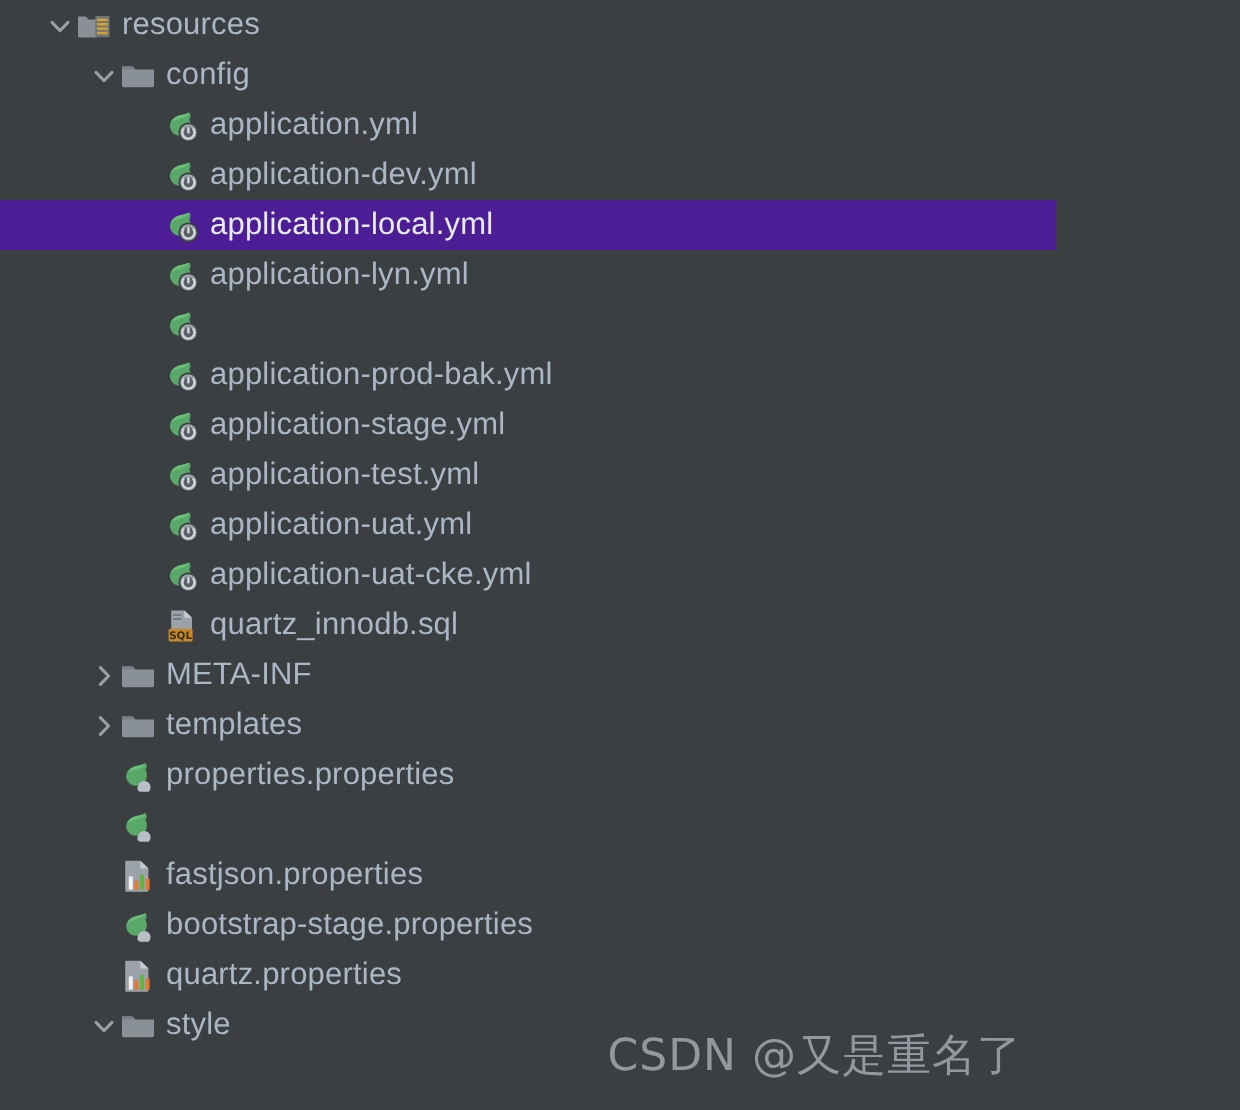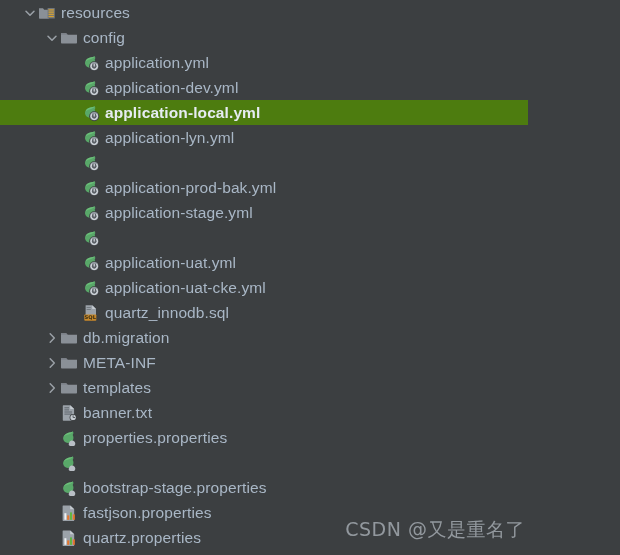--- a/index.html
+++ b/index.html
@@ -27,22 +27,21 @@
   }
   .row {
     position: relative;
     height: 25px;
     display: flex;
     align-items: center;
     white-space: nowrap;
     box-sizing: border-box;
   }
   .row.selected {
-    background: #4d7c0f;
-    font-weight: bold;
+    background: #4c1d95;
   }
   .indent {
     display: inline-block;
     flex: 0 0 auto;
   }
   .twisty {
     flex: 0 0 auto;
     width: 16px;
     height: 16px;
     position: relative;
@@ -64,24 +63,24 @@
     letter-spacing: 0.1px;
     line-height: 18px;
   }
   .row.selected .label {
     color: #e6ecf2;
   }
 
   
   .watermark {
     position: absolute;
-    right: 3px;
+    right: 17px;
     bottom: 12px;
     color: #9aa0a6;
-    font-size: 19px;
+    font-size: 22px;
     font-family: "DejaVu Sans", "Liberation Sans", sans-serif;
     letter-spacing: 0.5px;
     opacity: 0.92;
     pointer-events: none;
   }
 </style>
 </head>
 <body>
 
 <div id="app">
@@ -238,20 +237,21 @@
           <svg width="18" height="18" viewBox="0 0 18 18" xmlns="http://www.w3.org/2000/svg">
             <path d="M12.6 2.2c-2.0 1.1-4.6 1.0-6.8 2.3C3.3 5.9 2.3 8.6 3.5 11.1c1.3 2.6 4.5 3.5 7.0 2.2 2.8-1.4 3.6-4.9 2.1-7.6.7-1.1 1.1-2.3 0-3.5z" fill="#59a869"></path>
             <path d="M12.6 2.2c-1.9 1.1-4.6 1.0-6.8 2.3-1.1.7-1.9 1.7-2.2 2.8 1.6-1.5 4.0-1.9 6.1-2.6 1.4-.5 2.5-1.1 2.9-2.5z" fill="#6cbf7a"></path>
             <circle cx="12.2" cy="12.2" r="5.0" fill="#3c3f41"></circle>
             <circle cx="12.2" cy="12.2" r="4.1" fill="#9aa1a9"></circle>
             <circle cx="12.2" cy="12.2" r="2.7" fill="#5a6066"></circle>
             <rect x="11.6" y="9.5" width="1.2" height="3.2" rx="0.6" fill="#d3d8dd"></rect>
             <path d="M10.0 10.2a3.0 3.0 0 1 0 4.4 0" fill="none" stroke="#d3d8dd" stroke-width="1.1"></path>
           </svg>
         </span>
+        <span class="label">application-test.yml</span>
       </div>
       <div class="row">
         <span class="indent" style="width: 66px;"></span>
         <span class="twisty"></span>
         <span class="icon">
           <svg width="18" height="18" viewBox="0 0 18 18" xmlns="http://www.w3.org/2000/svg">
             <path d="M12.6 2.2c-2.0 1.1-4.6 1.0-6.8 2.3C3.3 5.9 2.3 8.6 3.5 11.1c1.3 2.6 4.5 3.5 7.0 2.2 2.8-1.4 3.6-4.9 2.1-7.6.7-1.1 1.1-2.3 0-3.5z" fill="#59a869"></path>
             <path d="M12.6 2.2c-1.9 1.1-4.6 1.0-6.8 2.3-1.1.7-1.9 1.7-2.2 2.8 1.6-1.5 4.0-1.9 6.1-2.6 1.4-.5 2.5-1.1 2.9-2.5z" fill="#6cbf7a"></path>
             <circle cx="12.2" cy="12.2" r="5.0" fill="#3c3f41"></circle>
             <circle cx="12.2" cy="12.2" r="4.1" fill="#9aa1a9"></circle>
@@ -299,69 +299,36 @@
           <svg width="16" height="16" viewBox="0 0 16 16" xmlns="http://www.w3.org/2000/svg">
             <path d="M6.2 3.8L10.3 8 6.2 12.2" fill="none" stroke="#9aa0a6" stroke-width="1.5" stroke-linecap="round" stroke-linejoin="round"></path>
           </svg>
         </span>
         <span class="icon">
           <svg width="18" height="18" viewBox="0 0 18 18" xmlns="http://www.w3.org/2000/svg">
             <path d="M1 4.2h5.2l1.5 1.6H17v8.0a0.8 0.8 0 0 1-.8 .8H1.8a0.8 0.8 0 0 1-.8-.8z" fill="#8a9097"></path>
             <path d="M1 4.2h5.2l1.5 1.6H1z" fill="#7c828a"></path>
           </svg>
         </span>
-        <span class="label">db.migration</span>
+        <span class="label">META-INF</span>
       </div>
       <div class="row">
         <span class="indent" style="width: 44px;"></span>
         <span class="twisty">
           <svg width="16" height="16" viewBox="0 0 16 16" xmlns="http://www.w3.org/2000/svg">
             <path d="M6.2 3.8L10.3 8 6.2 12.2" fill="none" stroke="#9aa0a6" stroke-width="1.5" stroke-linecap="round" stroke-linejoin="round"></path>
           </svg>
         </span>
         <span class="icon">
           <svg width="18" height="18" viewBox="0 0 18 18" xmlns="http://www.w3.org/2000/svg">
             <path d="M1 4.2h5.2l1.5 1.6H17v8.0a0.8 0.8 0 0 1-.8 .8H1.8a0.8 0.8 0 0 1-.8-.8z" fill="#8a9097"></path>
             <path d="M1 4.2h5.2l1.5 1.6H1z" fill="#7c828a"></path>
           </svg>
         </span>
-        <span class="label">META-INF</span>
-      </div>
-      <div class="row">
-        <span class="indent" style="width: 44px;"></span>
-        <span class="twisty">
-          <svg width="16" height="16" viewBox="0 0 16 16" xmlns="http://www.w3.org/2000/svg">
-            <path d="M6.2 3.8L10.3 8 6.2 12.2" fill="none" stroke="#9aa0a6" stroke-width="1.5" stroke-linecap="round" stroke-linejoin="round"></path>
-          </svg>
-        </span>
-        <span class="icon">
-          <svg width="18" height="18" viewBox="0 0 18 18" xmlns="http://www.w3.org/2000/svg">
-            <path d="M1 4.2h5.2l1.5 1.6H17v8.0a0.8 0.8 0 0 1-.8 .8H1.8a0.8 0.8 0 0 1-.8-.8z" fill="#8a9097"></path>
-            <path d="M1 4.2h5.2l1.5 1.6H1z" fill="#7c828a"></path>
-          </svg>
-        </span>
         <span class="label">templates</span>
-      </div>
-      <div class="row">
-        <span class="indent" style="width: 44px;"></span>
-        <span class="twisty"></span>
-        <span class="icon">
-          <svg width="18" height="18" viewBox="0 0 18 18" xmlns="http://www.w3.org/2000/svg">
-            <path d="M3.4 1.3h6.8l3.9 3.8v11.0a0.6 0.6 0 0 1-.6.6H3.4a0.6 0.6 0 0 1-.6-.6V1.9a0.6 0.6 0 0 1 .6-.6z" fill="#9ba2a9"></path>
-            <path d="M10.2 1.3l3.9 3.8h-3.9z" fill="#c6ccd2"></path>
-            <rect x="4.4" y="3.3" width="4.6" height="1.0" fill="#5f656c"></rect>
-            <rect x="4.4" y="5.4" width="4.6" height="1.0" fill="#5f656c"></rect>
-            <rect x="4.4" y="7.5" width="7.6" height="1.0" fill="#5f656c"></rect>
-            <rect x="4.4" y="9.6" width="7.6" height="1.0" fill="#5f656c"></rect>
-            <circle cx="13.1" cy="13.4" r="3.5" fill="#3c3f41"></circle>
-            <circle cx="13.1" cy="13.4" r="2.7" fill="#c6ccd2"></circle>
-            <path d="M13.1 11.6v1.9h1.5" fill="none" stroke="#4a4f54" stroke-width="0.9" stroke-linecap="round"></path>
-          </svg>
-        </span>
-        <span class="label">banner.txt</span>
       </div>
       <div class="row">
         <span class="indent" style="width: 44px;"></span>
         <span class="twisty"></span>
         <span class="icon">
           <svg width="18" height="18" viewBox="0 0 18 18" xmlns="http://www.w3.org/2000/svg">
             <path d="M12.8 2.6c-2.0 1.1-4.7 1.0-6.9 2.3C3.4 6.2 2.4 8.8 3.6 11.2c1.3 2.5 4.5 3.4 7.0 2.1 2.8-1.4 3.6-4.8 2.1-7.4.7-1.1 1.1-2.2.1-3.3z" fill="#59a869"></path>
             <path d="M12.8 2.6c-1.9 1.1-4.6 1.0-6.8 2.3-1.1.7-1.9 1.6-2.2 2.7 1.6-1.4 4.0-1.8 6.1-2.5 1.4-.5 2.5-1.1 2.9-2.5z" fill="#6cbf7a"></path>
             <path d="M9.3 13.2c.5-1.0 1.6-1.7 2.8-1.7 1.8 0 3.2 1.4 3.2 3.1 0 .9-.4 1.8-1.0 2.3H10.3c-.9 0-1.6-.7-1.6-1.6 0-.8.3-1.5 .6-2.1z" fill="#b9bfc6"></path>
           </svg>
@@ -371,32 +338,20 @@
       <div class="row">
         <span class="indent" style="width: 44px;"></span>
         <span class="twisty"></span>
         <span class="icon">
           <svg width="18" height="18" viewBox="0 0 18 18" xmlns="http://www.w3.org/2000/svg">
             <path d="M12.8 2.6c-2.0 1.1-4.7 1.0-6.9 2.3C3.4 6.2 2.4 8.8 3.6 11.2c1.3 2.5 4.5 3.4 7.0 2.1 2.8-1.4 3.6-4.8 2.1-7.4.7-1.1 1.1-2.2.1-3.3z" fill="#59a869"></path>
             <path d="M12.8 2.6c-1.9 1.1-4.6 1.0-6.8 2.3-1.1.7-1.9 1.6-2.2 2.7 1.6-1.4 4.0-1.8 6.1-2.5 1.4-.5 2.5-1.1 2.9-2.5z" fill="#6cbf7a"></path>
             <path d="M9.3 13.2c.5-1.0 1.6-1.7 2.8-1.7 1.8 0 3.2 1.4 3.2 3.1 0 .9-.4 1.8-1.0 2.3H10.3c-.9 0-1.6-.7-1.6-1.6 0-.8.3-1.5 .6-2.1z" fill="#b9bfc6"></path>
           </svg>
         </span>
-      </div>
-      <div class="row">
-        <span class="indent" style="width: 44px;"></span>
-        <span class="twisty"></span>
-        <span class="icon">
-          <svg width="18" height="18" viewBox="0 0 18 18" xmlns="http://www.w3.org/2000/svg">
-            <path d="M12.8 2.6c-2.0 1.1-4.7 1.0-6.9 2.3C3.4 6.2 2.4 8.8 3.6 11.2c1.3 2.5 4.5 3.4 7.0 2.1 2.8-1.4 3.6-4.8 2.1-7.4.7-1.1 1.1-2.2.1-3.3z" fill="#59a869"></path>
-            <path d="M12.8 2.6c-1.9 1.1-4.6 1.0-6.8 2.3-1.1.7-1.9 1.6-2.2 2.7 1.6-1.4 4.0-1.8 6.1-2.5 1.4-.5 2.5-1.1 2.9-2.5z" fill="#6cbf7a"></path>
-            <path d="M9.3 13.2c.5-1.0 1.6-1.7 2.8-1.7 1.8 0 3.2 1.4 3.2 3.1 0 .9-.4 1.8-1.0 2.3H10.3c-.9 0-1.6-.7-1.6-1.6 0-.8.3-1.5 .6-2.1z" fill="#b9bfc6"></path>
-          </svg>
-        </span>
-        <span class="label">bootstrap-stage.properties</span>
       </div>
       <div class="row">
         <span class="indent" style="width: 44px;"></span>
         <span class="twisty"></span>
         <span class="icon">
           <svg width="18" height="18" viewBox="0 0 18 18" xmlns="http://www.w3.org/2000/svg">
             <path d="M3.2 1.4h7.0l4.0 3.9v11.0a0.6 0.6 0 0 1-.6.6H3.2a0.6 0.6 0 0 1-.6-.6V2.0a0.6 0.6 0 0 1 .6-.6z" fill="#9ba2a9"></path>
             <path d="M10.2 1.4l4.0 3.9h-4.0z" fill="#c6ccd2"></path>
             <rect x="4.4" y="9.2" width="2.0" height="6.6" fill="#f0f2f4"></rect>
             <rect x="7.2" y="11.4" width="2.0" height="4.4" fill="#e8762c"></rect>
@@ -404,20 +359,32 @@
             <rect x="12.8" y="10.4" width="2.0" height="5.4" fill="#e8762c"></rect>
           </svg>
         </span>
         <span class="label">fastjson.properties</span>
       </div>
       <div class="row">
         <span class="indent" style="width: 44px;"></span>
         <span class="twisty"></span>
         <span class="icon">
           <svg width="18" height="18" viewBox="0 0 18 18" xmlns="http://www.w3.org/2000/svg">
+            <path d="M12.8 2.6c-2.0 1.1-4.7 1.0-6.9 2.3C3.4 6.2 2.4 8.8 3.6 11.2c1.3 2.5 4.5 3.4 7.0 2.1 2.8-1.4 3.6-4.8 2.1-7.4.7-1.1 1.1-2.2.1-3.3z" fill="#59a869"></path>
+            <path d="M12.8 2.6c-1.9 1.1-4.6 1.0-6.8 2.3-1.1.7-1.9 1.6-2.2 2.7 1.6-1.4 4.0-1.8 6.1-2.5 1.4-.5 2.5-1.1 2.9-2.5z" fill="#6cbf7a"></path>
+            <path d="M9.3 13.2c.5-1.0 1.6-1.7 2.8-1.7 1.8 0 3.2 1.4 3.2 3.1 0 .9-.4 1.8-1.0 2.3H10.3c-.9 0-1.6-.7-1.6-1.6 0-.8.3-1.5 .6-2.1z" fill="#b9bfc6"></path>
+          </svg>
+        </span>
+        <span class="label">bootstrap-stage.properties</span>
+      </div>
+      <div class="row">
+        <span class="indent" style="width: 44px;"></span>
+        <span class="twisty"></span>
+        <span class="icon">
+          <svg width="18" height="18" viewBox="0 0 18 18" xmlns="http://www.w3.org/2000/svg">
             <path d="M3.2 1.4h7.0l4.0 3.9v11.0a0.6 0.6 0 0 1-.6.6H3.2a0.6 0.6 0 0 1-.6-.6V2.0a0.6 0.6 0 0 1 .6-.6z" fill="#9ba2a9"></path>
             <path d="M10.2 1.4l4.0 3.9h-4.0z" fill="#c6ccd2"></path>
             <rect x="4.4" y="9.2" width="2.0" height="6.6" fill="#f0f2f4"></rect>
             <rect x="7.2" y="11.4" width="2.0" height="4.4" fill="#e8762c"></rect>
             <rect x="10.0" y="8.4" width="2.0" height="7.4" fill="#62b543"></rect>
             <rect x="12.8" y="10.4" width="2.0" height="5.4" fill="#e8762c"></rect>
           </svg>
         </span>
         <span class="label">quartz.properties</span>
       </div>

